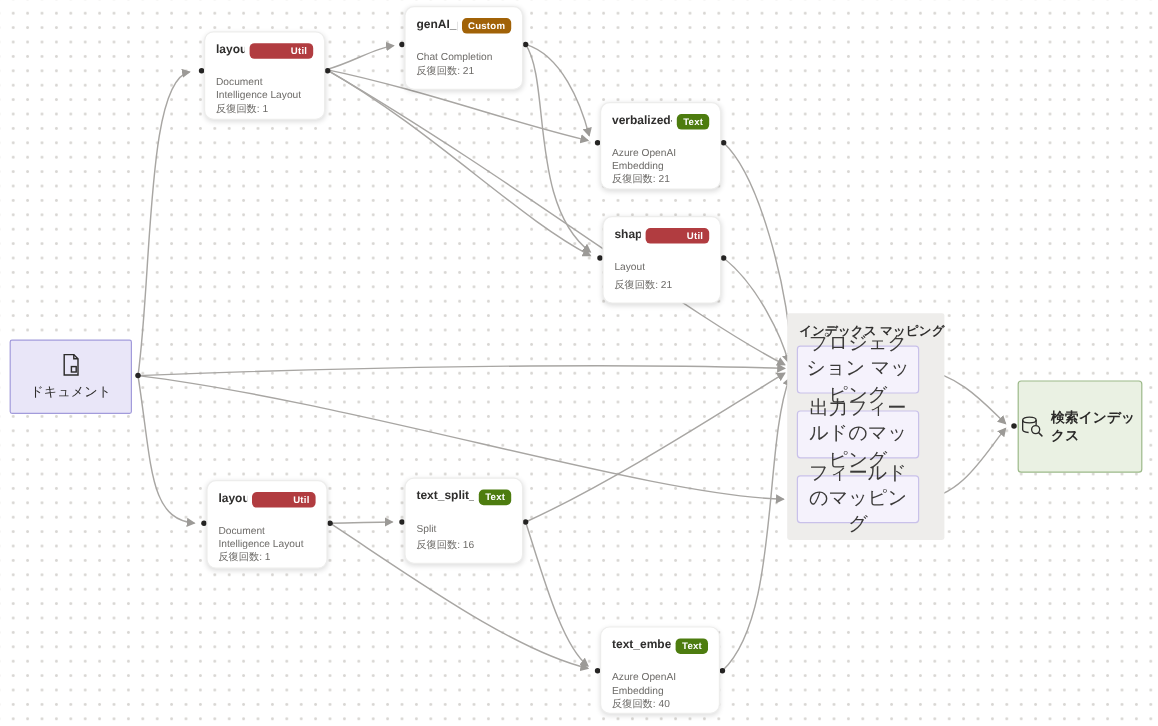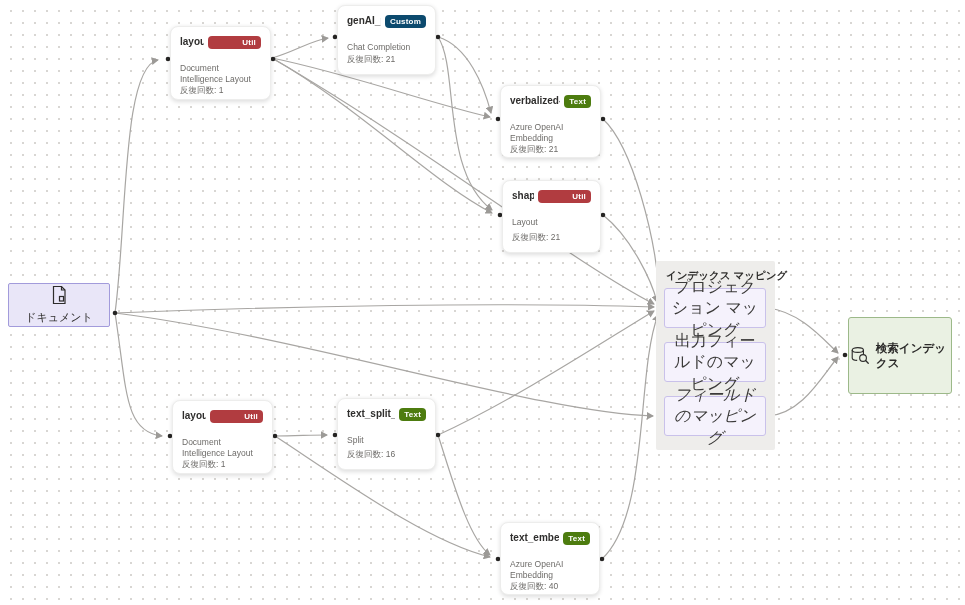--- a/index.html
+++ b/index.html
@@ -23,21 +23,21 @@
     position:absolute;z-index:2;box-sizing:border-box;
     background:#fff;border:1px solid #ededec;border-radius:8px;
     box-shadow:0 1.5px 4px rgba(0,0,0,.13);
     padding:9px 9px 8px;display:flex;flex-direction:column;
   }
   .title-row{display:flex;justify-content:space-between;align-items:flex-start;gap:4px;}
   .skill-title{font-size:10px;font-weight:700;color:#2f2e2d;white-space:nowrap;overflow:hidden;}
   .badge{flex:0 0 auto;font-size:8px;font-weight:700;color:#fff;line-height:1;
     padding:2.5px 5px;border-radius:4px;letter-spacing:.2px;}
   .badge.util{background:#b13c40;padding-left:34px;}
-  .badge.custom{background:#0c4a6e;}
+  .badge.custom{background:#a16207;}
   .badge.text{background:#4d7c0f;}
   .skill-sub{font-size:8.5px;color:#6d6b68;line-height:1.3;margin-top:14px;}
   .skill-iter{font-size:8.5px;color:#6d6b68;margin-top:auto;}
 
   
   .document-node{
     position:absolute;z-index:2;box-sizing:border-box;
     background:#e9e6f8;border:1px solid #a29bdb;border-radius:2px;
     display:flex;flex-direction:column;align-items:center;justify-content:center;gap:5px;
     font-size:11px;color:#2f2e2d;
@@ -109,21 +109,21 @@
     <circle class="port" cx="602" cy="559" r="2.3"></circle>
     <circle class="port" cx="662" cy="308" r="2.3"></circle>
     <circle class="port" cx="768" cy="308" r="2.3"></circle>
     <circle class="port" cx="662" cy="362" r="2.3"></circle>
     <circle class="port" cx="768" cy="362" r="2.3"></circle>
     <circle class="port" cx="662" cy="416" r="2.3"></circle>
     <circle class="port" cx="768" cy="416" r="2.3"></circle>
     <circle class="port" cx="845" cy="355" r="2.3"></circle>
   </svg>
 
-  <div class="document-node" style="left:8px;top:283px;width:102px;height:44px;">
+  <div class="document-node" style="left:8px;top:283px;width:102px;height:62px;">
     <svg class="nodeicon" width="18" height="20" viewBox="0 0 18 20">
       <path d="M3.5,1.5 h8 l3.5,3.5 v13.5 h-11.5 z" fill="none" stroke="#2d2c2b" stroke-width="1.2"></path>
       <path d="M11.5,1.5 v3.5 h3.5" fill="none" stroke="#2d2c2b" stroke-width="1.2"></path>
       <rect x="9.5" y="11.5" width="4" height="4.5" fill="none" stroke="#2d2c2b" stroke-width="1.2"></rect>
     </svg>
     <span>ドキュメント</span>
   </div>
 
   <div class="skill-card" style="left:170px;top:26px;width:101px;height:74px;">
     <div class="title-row">
@@ -181,25 +181,25 @@
 
   <div class="skill-card" style="left:500px;top:522px;width:100px;height:73px;">
     <div class="title-row">
       <span class="skill-title">text_embedd...</span>
       <span class="badge text">Text</span>
     </div>
     <div class="skill-sub">Azure OpenAI Embedding</div>
     <div class="skill-iter">反復回数: 40</div>
   </div>
 
-  <div class="map-panel" style="left:656px;top:261px;width:119px;height:189px;">
+  <div class="map-panel" style="left:656px;top:261px;width:131px;height:189px;">
     <div class="map-title">インデックス マッピング</div>
     <div class="map-box" style="left:8px;top:27px;width:102px;height:40px;">プロジェクション マッピング</div>
     <div class="map-box" style="left:8px;top:81px;width:102px;height:40px;">出力フィールドのマッピング</div>
-    <div class="map-box" style="left:8px;top:135px;width:102px;height:40px;font-style:italic;">フィールドのマッピング</div>
+    <div class="map-box" style="left:8px;top:135px;width:102px;height:40px;">フィールドのマッピング</div>
   </div>
 
   <div class="search-node" style="left:848px;top:317px;width:104px;height:77px;">
     <svg class="nodeicon" width="26" height="24" viewBox="0 0 26 24">
       <path d="M4,4.5 c0,-1.8 3.2,-3 7,-3 s7,1.2 7,3" fill="none" stroke="#2d2c2b" stroke-width="1.4"></path>
       <path d="M4,4.5 c0,1.8 3.2,3 7,3 s7,-1.2 7,-3" fill="none" stroke="#2d2c2b" stroke-width="1.4"></path>
       <path d="M4,4.5 v10 c0,1.7 2.8,2.9 6.2,3" fill="none" stroke="#2d2c2b" stroke-width="1.4"></path>
       <path d="M18,4.5 v5.5" fill="none" stroke="#2d2c2b" stroke-width="1.4"></path>
       <circle cx="17.5" cy="14.5" r="4.2" fill="none" stroke="#2d2c2b" stroke-width="1.4"></circle>
       <path d="M20.7,17.7 L24,21" fill="none" stroke="#2d2c2b" stroke-width="1.6" stroke-linecap="round"></path>

